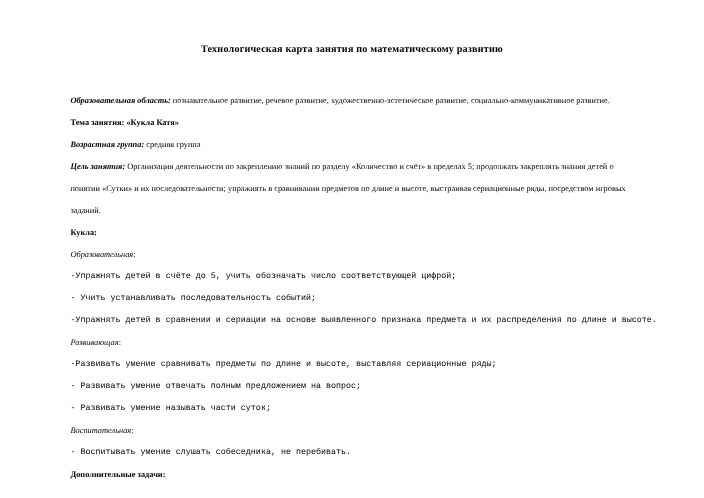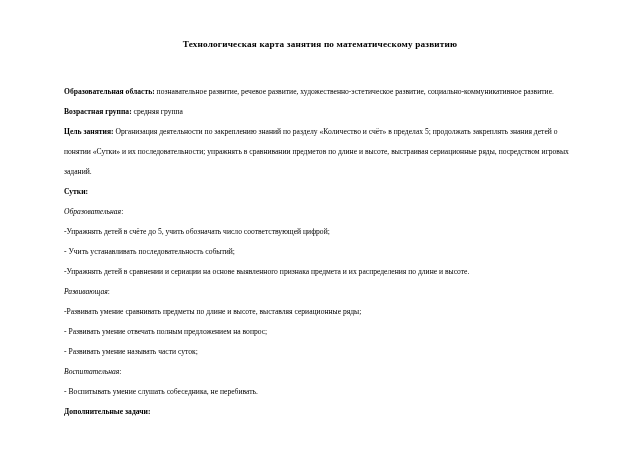--- a/index.html
+++ b/index.html
@@ -48,56 +48,61 @@
   .para {
     font-size: 7.6px;
     line-height: 20px;
     margin: 0;
     text-align: left;
     max-width: 512px;
   }
 
   .lbl {
     font-weight: bold;
+    font-style: italic;
   }
   .val {
     font-weight: normal;
     margin-top: 23px;
   }
   .bold-line {
     font-weight: bold;
   }
   .italic-head {
     font-style: italic;
   }
   .bullet {
     font-weight: normal;
+    font-family: Liberation Mono, monospace;
   }
 </style>
 </head>
 <body>
 
 <div class="page">
 
   <h1 class="doc-title">Технологическая карта занятия по математическому развитию</h1>
 
   <p class="para">
     <span class="lbl">Образовательная область:</span><span class="val"> познавательное развитие, речевое развитие, художественно-эстетическое развитие, социально-коммуникативное развитие.</span>
   </p>
 
+  <p class="line bold-line">
+    <span>Тема занятия: «Кукла Катя»</span>
+  </p>
 
   <p class="line">
     <span class="lbl">Возрастная группа:</span><span class="val"> средняя группа</span>
   </p>
 
   <p class="para">
     <span class="lbl">Цель занятия:</span><span class="val"> Организация деятельности  по закреплению знаний по разделу «Количество и счёт» в пределах 5; продолжать закреплять знания детей  о понятии «Сутки» и их последовательности; упражнять в сравнивании предметов по длине и высоте,  выстраивая сериационные ряды, посредством игровых заданий.</span>
   </p>
 
-  <p class="line bold-line">Сутки:</p>
+  <p class="line bold-line">Кукла:</p>
 
   <p class="line">
     <span class="italic-head">Образовательная</span><span>:</span>
   </p>
   <p class="line bullet">-Упражнять детей в счёте до 5, учить обозначать число соответствующей цифрой;</p>
   <p class="line bullet">- Учить устанавливать последовательность событий;</p>
   <p class="line bullet">-Упражнять детей в сравнении и сериации на основе выявленного признака предмета и их распределения по длине и высоте.</p>
 
   <p class="line">
     <span class="italic-head"> Развивающая</span><span>:</span>

